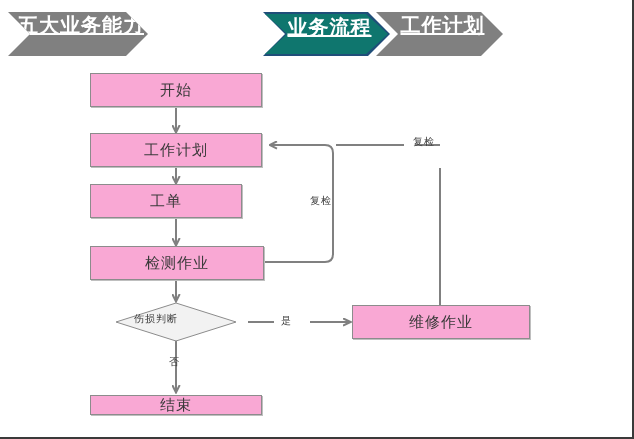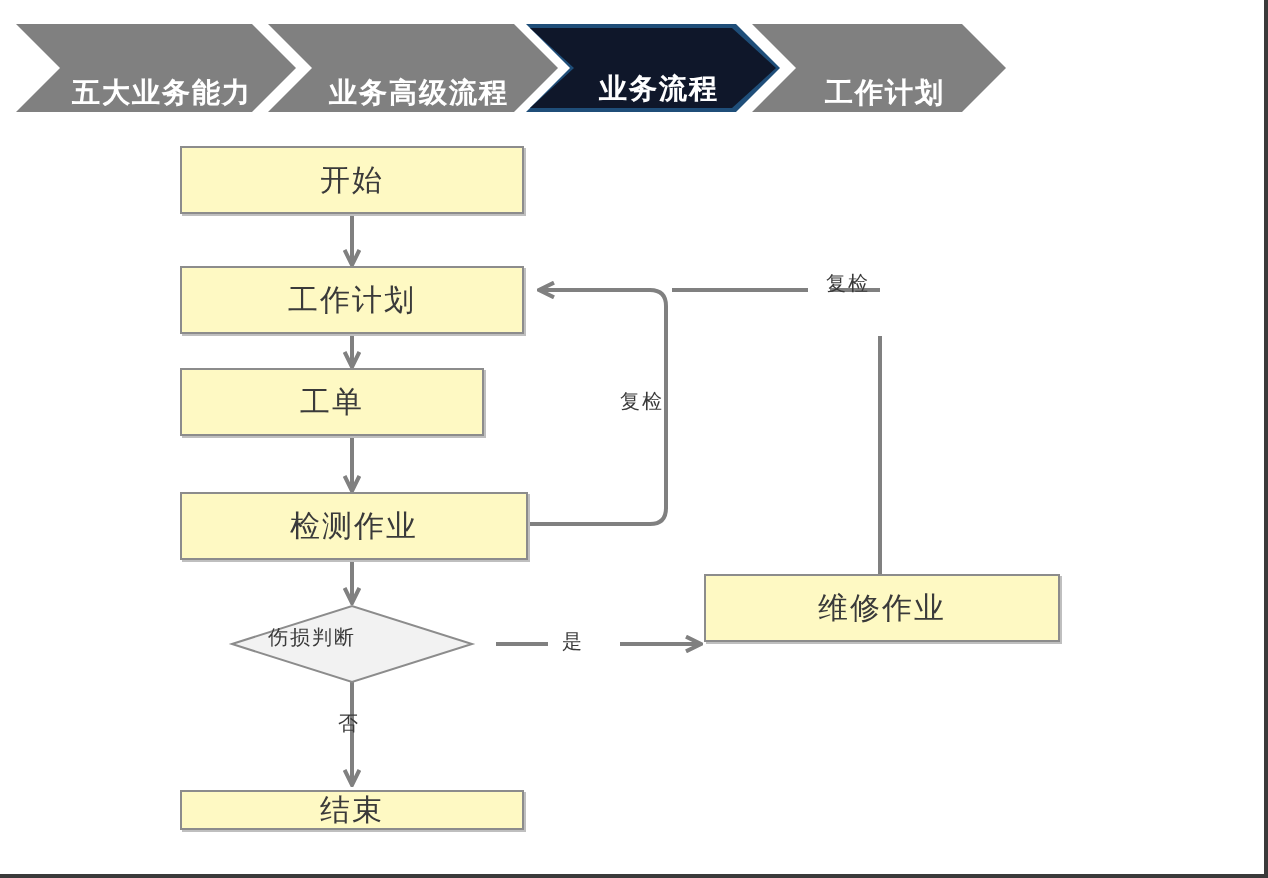--- a/index.html
+++ b/index.html
@@ -9,56 +9,53 @@
     font-family:"Liberation Sans","DejaVu Sans",sans-serif;
     overflow:hidden;
     position:relative;
   }
   #root{position:absolute;left:0;top:0;width:634px;height:439px;
         border-right:2px solid #3a3a3a;border-bottom:2px solid #3a3a3a;
         box-sizing:border-box;background:#fff;}
 
   
   #breadcrumb{position:absolute;left:0;top:12px;width:634px;height:44px;}
-  .chev{position:absolute;top:0;height:44px;display:flex;align-items:flex-end;
-        justify-content:center;color:#ffffff;font-size:14px;font-weight:bold;
-        letter-spacing:1px;box-sizing:border-box;}
+  .chev{position:absolute;top:0;height:44px;display:flex;align-items:flex-start;
+        justify-content:center;color:#ffffff;font-size:20px;font-weight:bold;
+        letter-spacing:1px;box-sizing:border-box;text-decoration:underline;}
   .chev .lbl{position:relative;z-index:3;padding-left:6px;white-space:nowrap;}
   .chev.grey{background:#808080;}
-  .chev.blue{background:#0f172a;}
+  .chev.blue{background:#0f766e;}
   .chev.grey{clip-path:polygon(0 0, calc(100% - 22px) 0, 100% 50%, calc(100% - 22px) 100%, 0 100%, 22px 50%);}
   .chev.blue{clip-path:polygon(0 0, calc(100% - 22px) 0, 100% 50%, calc(100% - 22px) 100%, 0 100%, 22px 50%);}
   .chev.blue{box-shadow:none;}
   .blue-outline{position:absolute;top:0;height:44px;background:#1f4e79;
         clip-path:polygon(0 0, calc(100% - 22px) 0, 100% 50%, calc(100% - 22px) 100%, 0 100%, 22px 50%);}
 
   
   #flow{position:absolute;left:0;top:56px;width:634px;height:383px;}
-  .node{position:absolute;box-sizing:border-box;background:#fef9c3;
+  .node{position:absolute;box-sizing:border-box;background:#f9a8d4;
         border:1px solid #8c8c8c;box-shadow:1px 1px 0 #bfbfbf;
         display:flex;align-items:center;justify-content:center;
         color:#3a3a3a;font-size:15px;letter-spacing:1px;}
   .edge-label{position:absolute;color:#3a3a3a;font-size:10px;letter-spacing:1px;
         white-space:nowrap;background:transparent;}
   svg.lines{position:absolute;left:0;top:0;width:634px;height:383px;overflow:visible;}
 </style>
 </head>
 <body>
 
 <div id="root">
 
   <div id="breadcrumb">
 
     <div class="chev grey" style="left:8px;width:140px;">
       <span class="lbl">五大业务能力</span>
     </div>
 
-    <div class="chev grey" style="left:134px;width:145px;">
-      <span class="lbl">业务高级流程</span>
-    </div>
 
     <div class="blue-outline" style="left:263px;width:127px;"></div>
     <div class="chev blue" style="left:265px;width:123px;top:2px;height:40px;">
       <span class="lbl">业务流程</span>
     </div>
 
     <div class="chev grey" style="left:376px;width:127px;">
       <span class="lbl">工作计划</span>
     </div>
 
@@ -110,21 +107,21 @@
     </div>
 
     <div class="node" style="left:90px;top:190px;width:174px;height:34px;">
       <span>检测作业</span>
     </div>
 
     <div class="edge-label" style="left:134px;top:256px;width:84px;text-align:left;">
       <span>伤损判断</span>
     </div>
 
-    <div class="node" style="left:352px;top:231px;width:178px;height:34px;">
+    <div class="node" style="left:352px;top:249px;width:178px;height:34px;">
       <span>维修作业</span>
     </div>
 
     <div class="node" style="left:90px;top:339px;width:172px;height:20px;">
       <span>结束</span>
     </div>
 
     <div class="edge-label" style="left:310px;top:138px;">复检</div>
 
     <div class="edge-label" style="left:413px;top:79px;">复检</div>

